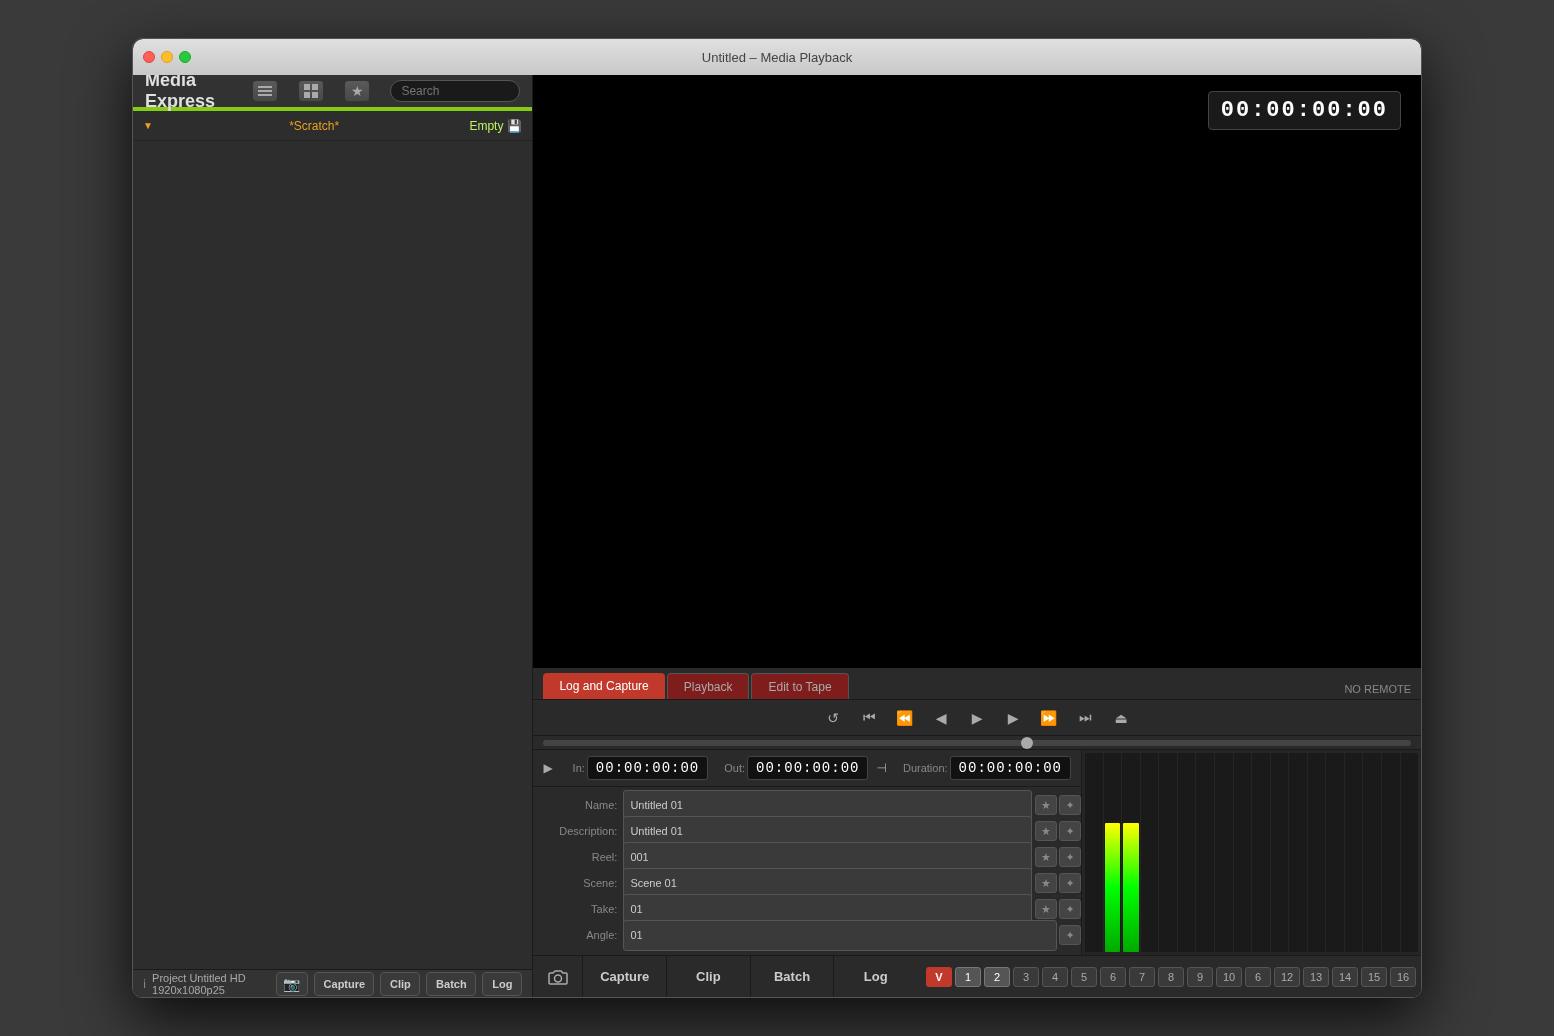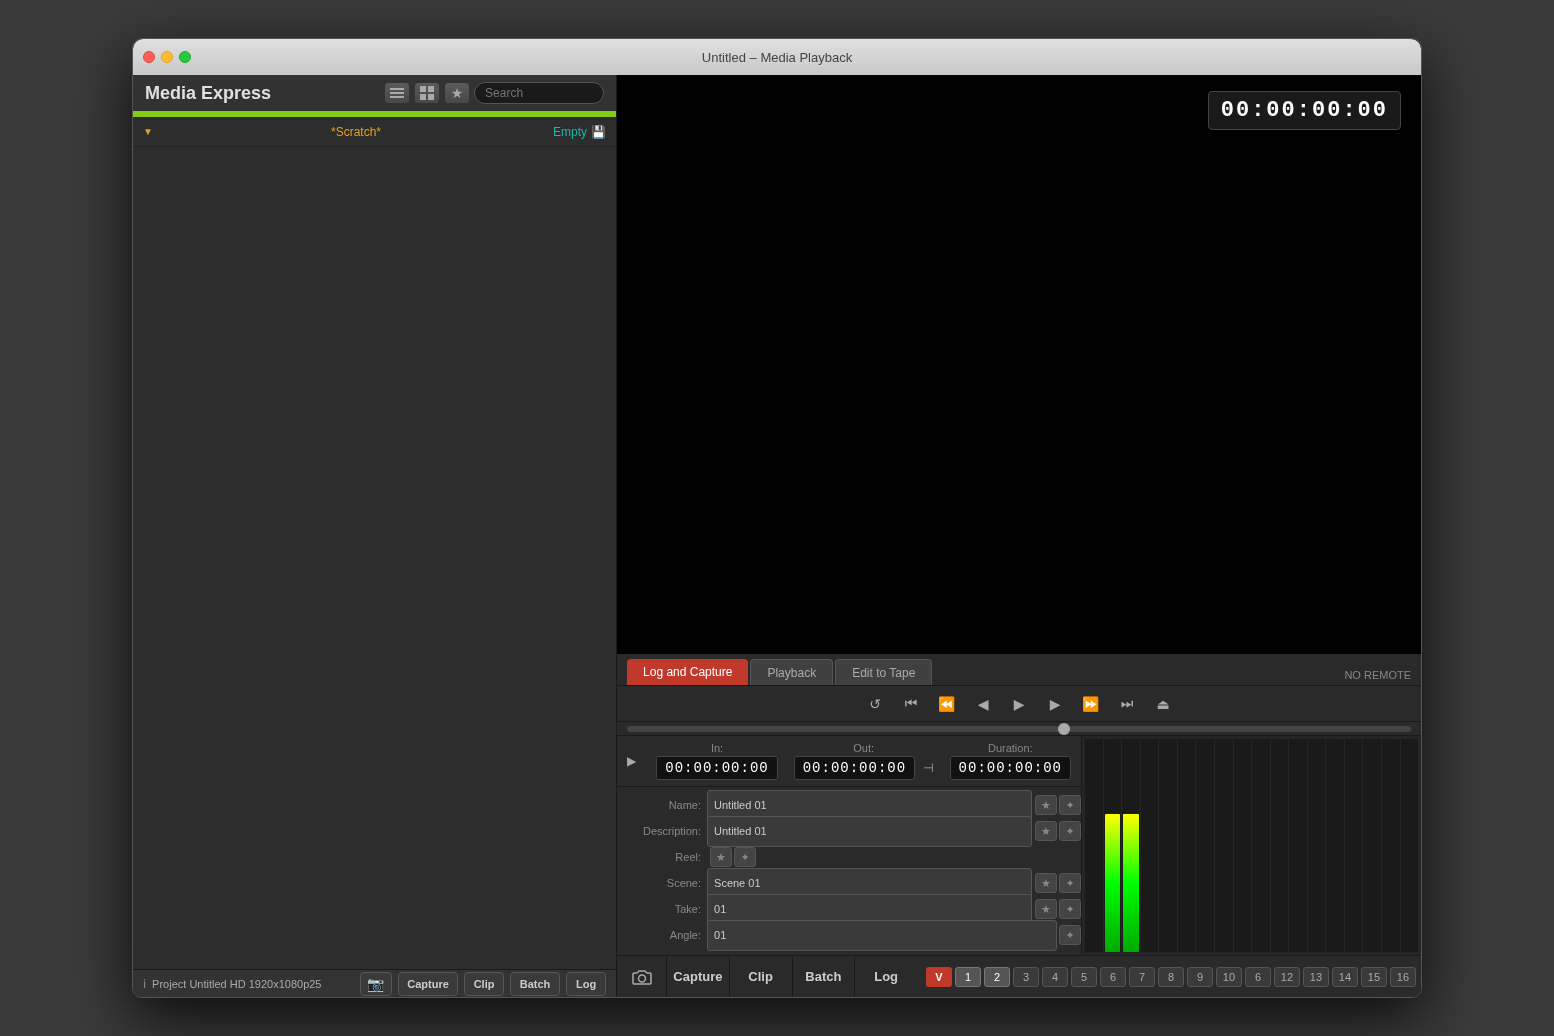--- a/index.html
+++ b/index.html
@@ -61,27 +61,27 @@
     }
     
     .left-panel {
       width: 520px;
       background: #2d2d2d;
       display: flex;
       flex-direction: column;
       border-right: 1px solid #1a1a1a;
     }
     .left-toolbar {
-      height: 42px;
+      height: 36px;
       background: #323232;
       display: flex;
       align-items: center;
       padding: 0 12px;
-      gap: 4px;
-      border-bottom: 6px solid #84cc16;
+      gap: 20px;
+      border-bottom: 4px solid #84cc16;
     }
     .app-title {
       color: #e0e0e0;
       font-size: 18px;
       font-weight: 600;
       flex: 1;
     }
     .toolbar-btn {
       width: 26px;
       height: 22px;
@@ -119,21 +119,21 @@
       margin-right: 6px;
       font-size: 10px;
     }
     .scratch-label {
       color: #e8a020;
       font-size: 12px;
       flex: 1;
       text-align: center;
     }
     .empty-label {
-      color: #14b8a6;
+      color: #bef264;
       font-size: 12px;
     }
     .save-icon {
       color: #e8a020;
       font-size: 12px;
       margin-left: 4px;
     }
     .left-browser-area {
       flex: 1;
       background: #2d2d2d;
@@ -205,21 +205,21 @@
       font-size: 12px;
       border-radius: 4px 4px 0 0;
       cursor: pointer;
       margin-right: 2px;
     }
     .tab-active {
       background: #c0392b;
       color: #fff;
     }
     .tab-inactive {
-      background: #404040;
+      background: #7f1d1d;
       color: #aaa;
       border: 1px solid #555;
       border-bottom: none;
     }
     .no-remote {
       margin-left: auto;
       color: #888;
       font-size: 11px;
       padding-bottom: 4px;
     }
@@ -303,21 +303,21 @@
     
     .tc-section {
       display: flex;
       align-items: center;
       padding: 6px 10px;
       gap: 16px;
       border-bottom: 1px solid #1a1a1a;
     }
     .tc-group {
       display: flex;
-      flex-direction: column;
+      flex-direction: row;
       align-items: center;
       gap: 2px;
     }
     .tc-label {
       color: #888;
       font-size: 11px;
     }
     .tc-value {
       background: #111;
       border: 1px solid #444;
@@ -545,20 +545,21 @@
                   <div class="field-plus-btn">✦</div>
                 </div>
                 <div class="field-row">
                   <span class="field-label">Description:</span>
                   <input class="field-input" type="text" value="Untitled 01" style="">
                   <div class="field-star-btn">★</div>
                   <div class="field-plus-btn">✦</div>
                 </div>
                 <div class="field-row">
                   <span class="field-label">Reel:</span>
+                  <input class="field-input" type="text" value="001" style="">
                   <div class="field-star-btn">★</div>
                   <div class="field-plus-btn">✦</div>
                 </div>
                 <div class="field-row">
                   <span class="field-label">Scene:</span>
                   <input class="field-input" type="text" value="Scene 01" style="">
                   <div class="field-star-btn">★</div>
                   <div class="field-plus-btn">✦</div>
                 </div>
                 <div class="field-row">

